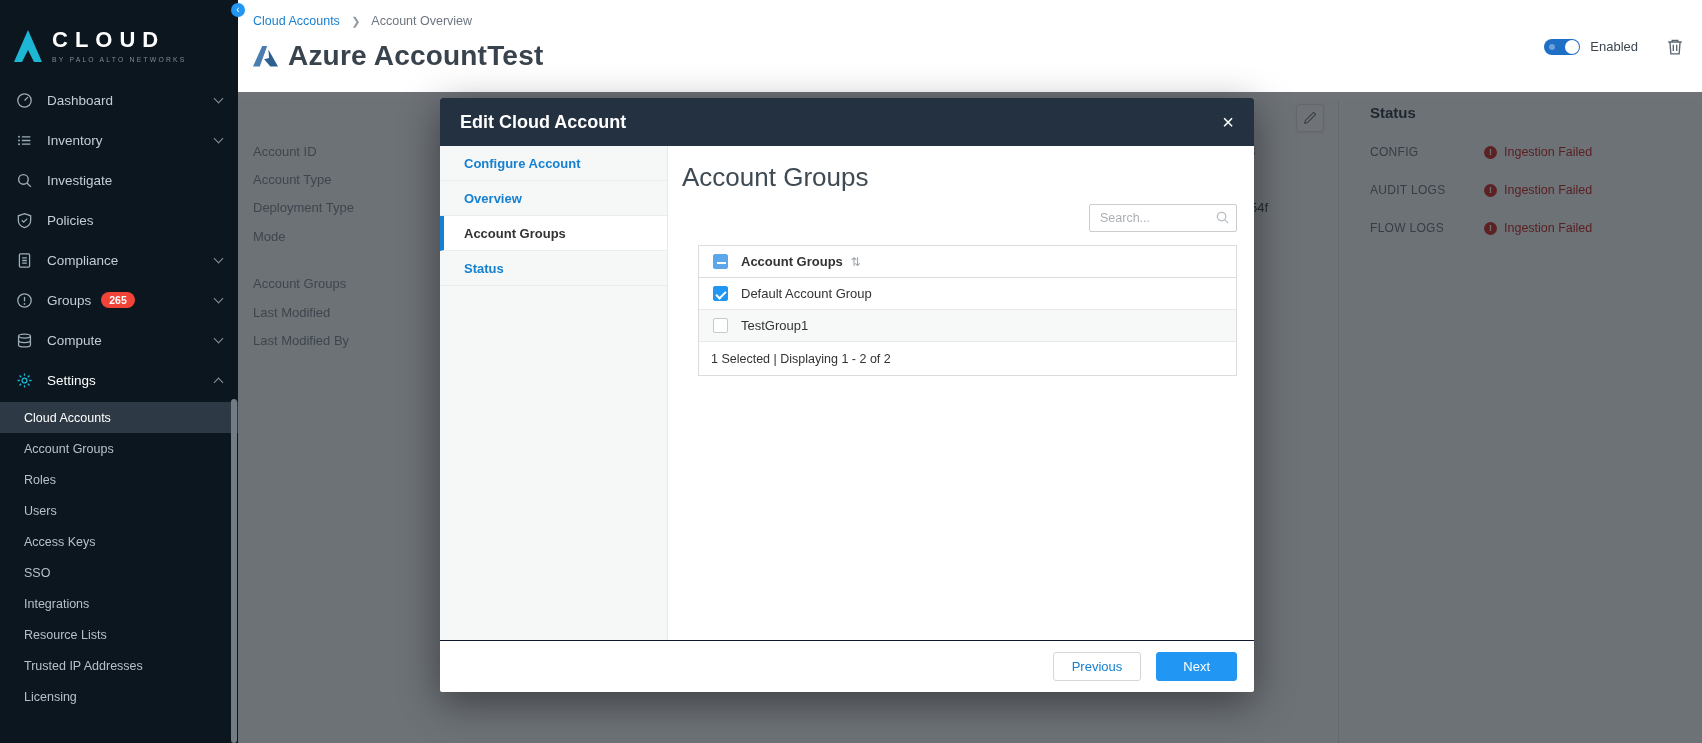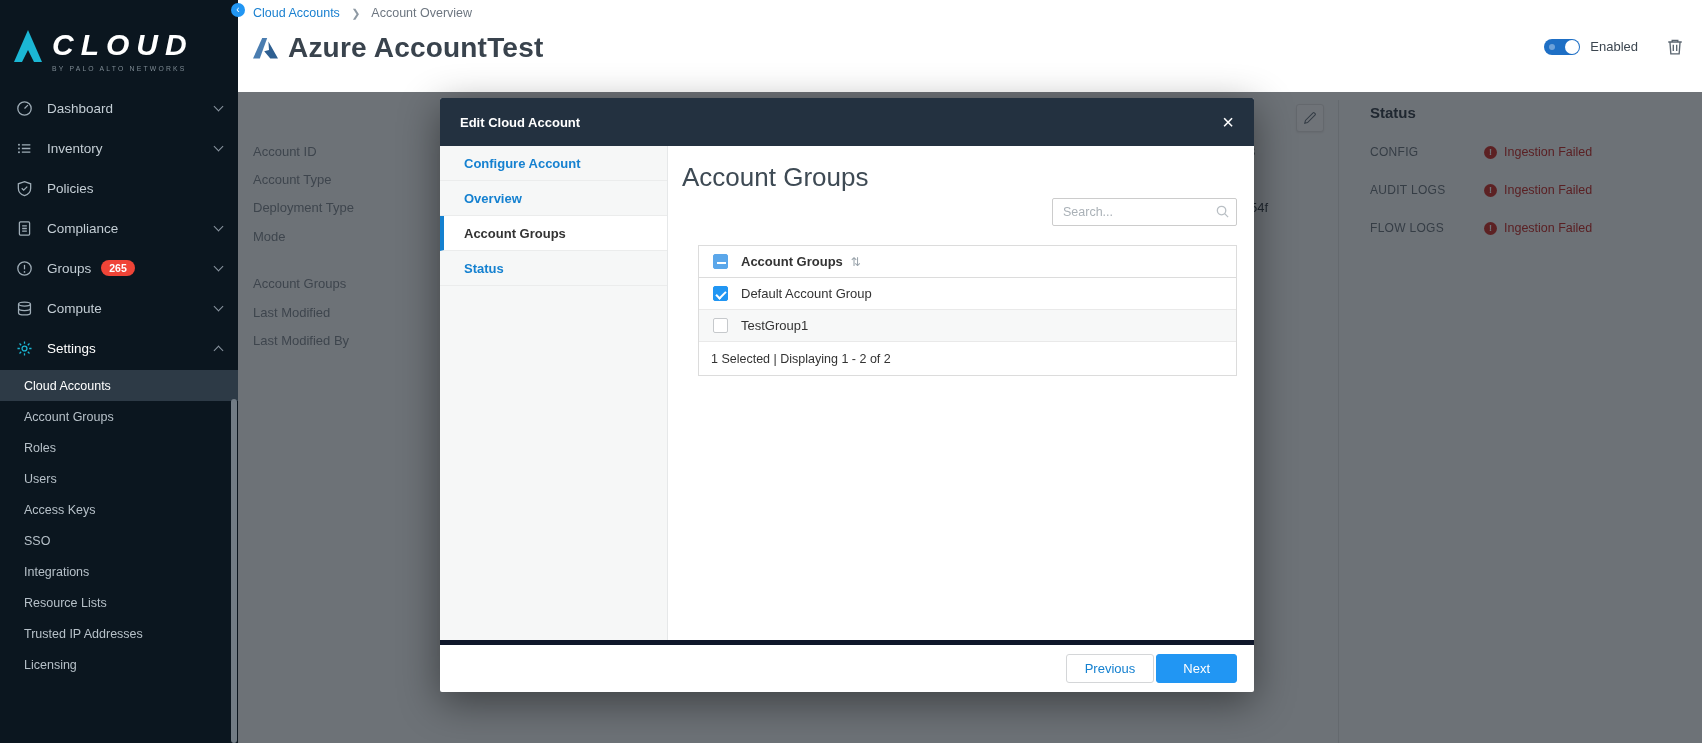--- a/index.html
+++ b/index.html
@@ -6,39 +6,39 @@
   html,body { margin:0; padding:0; }
   body {
     width:1702px; height:743px; overflow:hidden; position:relative;
     font-family:"Liberation Sans", sans-serif; background:#fff;
   }
 
   
   .sidebar { position:absolute; left:0; top:0; width:238px; height:743px; background:#0b161f; z-index:10; }
   .logo { display:flex; align-items:flex-start; padding:28px 0 0 12px; }
   .logo-text { margin-left:8px; }
-  .logo-title { font-size:30px; font-weight:bold; color:#fff; letter-spacing:7px; line-height:1.1;font-style:italic; }
+  .logo-title { font-size:22px; font-weight:bold; color:#fff; letter-spacing:7px; line-height:1.1; }
   .logo-sub { font-size:6.8px; color:#7e8b94; letter-spacing:2.2px; margin-top:4px; white-space:nowrap; }
   .nav { margin-top:16px; }
   .nav-item { display:flex; align-items:center; height:40px; padding:0 16px; color:#c3cdd4; font-size:13.5px; cursor:pointer; }
   .nav-icon { width:18px; height:18px; margin-right:13px; display:flex; align-items:center; color:#9fadb7; flex:none; }
   .nav-item.active .nav-icon { color:#1cb8d4; }
   .nav-item.active .nav-label { color:#fff; }
   .chev { width:7px; height:7px; border-left:1.5px solid #8a95a0; border-bottom:1.5px solid #8a95a0; margin-left:auto; transform:rotate(-45deg); margin-top:-3px; }
   .chev.up { transform:rotate(135deg); margin-top:4px; }
   .badge { background:#ef4437; color:#fff; font-size:10.5px; font-weight:bold; border-radius:9px; padding:2px 8px; margin-left:10px; line-height:1.2; }
   .subnav { margin-top:2px; }
   .subnav-item { height:31px; display:flex; align-items:center; padding-left:24px; font-size:12.5px; color:#b6c0c8; cursor:pointer; }
   .subnav-item.selected { background:#2d3a46; color:#fff; }
   .sb-scroll { position:absolute; top:399px; right:1px; width:6px; height:344px; background:#727c85; border-radius:3px; }
   .collapse-btn { position:absolute; left:231px; top:3px; width:14px; height:14px; border-radius:50%; background:#2196f3; color:#fff; font-size:10px; line-height:13px; text-align:center; z-index:40; cursor:pointer; }
 
   
   .main { position:absolute; left:238px; top:0; right:0; height:743px; }
-  .topbar { position:relative; height:100px; background:#fff; padding:6px 0 0 15px; z-index:2; }
+  .topbar { position:relative; height:100px; background:#fff; padding:14px 0 0 15px; z-index:2; }
   .breadcrumb { font-size:12.5px; }
   .breadcrumb .crumb-link { color:#1a80d0; text-decoration:none; cursor:pointer; }
   .crumb-sep { color:#8e99a3; margin:0 8px; font-size:11px; }
   .crumb-cur { color:#6d7680; }
   .title-row { display:flex; align-items:center; gap:10px; margin-top:12px; }
   .title-row h1 { font-size:28px; font-weight:600; color:#39434d; margin:0; letter-spacing:.2px; }
   .topbar-right { position:absolute; top:37px; right:18px; display:flex; align-items:center; }
   .toggle { width:36px; height:16px; border-radius:9px; background:#1e6fc5; position:relative; cursor:pointer; display:inline-block; }
   .toggle::before { content:""; position:absolute; left:5px; top:5px; width:6px; height:6px; border-radius:50%; background:rgba(255,255,255,.35); }
   .toggle .knob { position:absolute; right:1px; top:1px; width:14px; height:14px; border-radius:50%; background:#fff; }
@@ -55,45 +55,45 @@
   .status-title { font-size:15px; font-weight:bold; color:#39434d; margin-bottom:24px; }
   .status-row { display:flex; align-items:center; margin-bottom:24px; }
   .status-label { width:114px; font-size:12px; color:#6e7880; letter-spacing:.3px; }
   .err-icon { width:13px; height:13px; border-radius:50%; background:#d0342c; color:#fff; font-size:9px; font-weight:bold; display:flex; align-items:center; justify-content:center; flex:none; }
   .status-val { margin-left:7px; color:#c9302c; font-size:12.5px; }
   .overlay { position:absolute; top:0; left:0; right:0; bottom:0; background:rgba(15,22,30,.6); z-index:5; }
 
   
   .modal { position:absolute; left:440px; top:98px; width:814px; height:594px; background:#fff; z-index:30; box-shadow:0 10px 40px rgba(0,0,0,.45); border-radius:2px; display:flex; flex-direction:column; }
   .modal-header { height:48px; background:#233140; display:flex; align-items:center; padding:0 20px; border-radius:2px 2px 0 0; flex:none; }
-  .modal-title { color:#fff; font-size:13px; font-weight:bold; }
+  .modal-title { color:#fff; font-size:18px; font-weight:bold; }
   .modal-close { margin-left:auto; color:#fff; font-size:20px; line-height:1; cursor:pointer; }
   .modal-body { flex:1; display:flex; min-height:0; }
   .modal-nav { width:228px; background:#f6f7f7; border-right:1px solid #e6e8e9; flex:none; }
   .mnav-item { height:35px; display:flex; align-items:center; padding-left:24px; font-size:13px; color:#1581d0; font-weight:600; border-bottom:1px solid #ebecec; cursor:pointer; }
   .mnav-item.selected { background:#fff; border-left:4px solid #1581d0; padding-left:20px; color:#333; }
   .modal-main { flex:1; position:relative; background:#fff; }
   .mm-heading { font-size:26px; color:#3e4a54; font-weight:400; margin:16px 0 0 14px; }
-  .search-wrap { position:absolute; top:52px; right:17px; width:185px; height:28px; }
+  .search-wrap { position:absolute; top:58px; right:17px; width:148px; height:28px; }
   .search-input { width:100%; height:100%; border:1px solid #ccc; border-radius:2px; padding:0 28px 0 10px; font-size:12.5px; color:#555; font-family:inherit; outline:none; background:#fff; }
   .search-input::placeholder { color:#aab1b7; }
   .search-icon { position:absolute; right:7px; top:6px; color:#b9bfc4; display:flex; }
   .acct-table { position:absolute; top:99px; left:30px; right:17px; border:1px solid #dcdcdc; font-size:13px; color:#333; background:#fff; }
   .t-row { display:flex; align-items:center; height:32px; border-bottom:1px solid #e9e9e9; }
   .t-row.header { border-bottom:1px solid #dcdcdc; font-weight:bold; }
   .t-row.alt { background:#f7f8f8; }
   .cb-cell { width:42px; display:flex; justify-content:center; flex:none; }
   .cb { width:15px; height:15px; border-radius:2px; border:1px solid #c6c9cc; background:#fff; position:relative; cursor:pointer; }
   .cb.checked { background:#2196f3; border-color:#2196f3; }
   .cb.checked::after { content:""; position:absolute; left:4.5px; top:1.5px; width:4px; height:8px; border-right:2px solid #fff; border-bottom:2px solid #fff; transform:rotate(45deg); }
   .cb.indet { background:#5ba7ea; border-color:#5ba7ea; }
   .cb.indet::after { content:""; position:absolute; left:3px; top:6.5px; width:9px; height:2px; background:#fff; }
   .sort-icon { color:#98a2aa; font-size:12px; margin-left:8px; font-weight:normal; }
   .t-footer { height:33px; display:flex; align-items:center; padding-left:12px; font-size:12.5px; color:#333;text-align:center; }
-  .modal-footer { height:52px; border-top:5px solid #0f172a; display:flex; align-items:center; justify-content:flex-end; padding-right:17px; gap:2px; flex:none; }
+  .modal-footer { height:52px; border-top:1px solid #0f172a; display:flex; align-items:center; justify-content:flex-end; padding-right:17px; gap:15px; flex:none; }
   .btn { font-family:inherit; font-size:13px; border-radius:3px; height:29px; padding:0 18px; cursor:pointer; }
   .btn.secondary { background:#fff; border:1px solid #d4d6d8; color:#1581d0; }
   .btn.primary { background:#2196f3; border:1px solid #2196f3; color:#fff; padding:0 26px; }
 </style>
 </head>
 <body>
 
 <aside class="sidebar">
   <div class="logo">
     <span style="display:flex;">
@@ -125,20 +125,29 @@
             <circle cx="2.8" cy="4.5" r=".9" fill="currentColor" stroke="none"></circle>
             <circle cx="2.8" cy="8" r=".9" fill="currentColor" stroke="none"></circle>
             <circle cx="2.8" cy="11.5" r=".9" fill="currentColor" stroke="none"></circle>
           </svg>
       </span>
       <span class="nav-label">Inventory</span>
       <span class="chev"></span>
     </div>
     <div class="nav-item">
       <span class="nav-icon">
+        <svg width="17" height="17" viewBox="0 0 16 16" fill="none" stroke="currentColor" stroke-width="1.3">
+            <circle cx="7" cy="7" r="4.5"></circle>
+            <path d="M10.3 10.3L14 14"></path>
+          </svg>
+      </span>
+      <span class="nav-label">Investigate</span>
+    </div>
+    <div class="nav-item">
+      <span class="nav-icon">
         <svg width="17" height="17" viewBox="0 0 16 16" fill="none" stroke="currentColor" stroke-width="1.2">
             <path d="M8 1.6l5.8 2v4.2c0 3.5-2.4 5.9-5.8 6.9-3.4-1-5.8-3.4-5.8-6.9V3.6z"></path>
             <path d="M5.4 7.8l1.8 1.8 3.4-3.4"></path>
           </svg>
       </span>
       <span class="nav-label">Policies</span>
     </div>
     <div class="nav-item">
       <span class="nav-icon">
         <svg width="17" height="17" viewBox="0 0 16 16" fill="none" stroke="currentColor" stroke-width="1.2">

